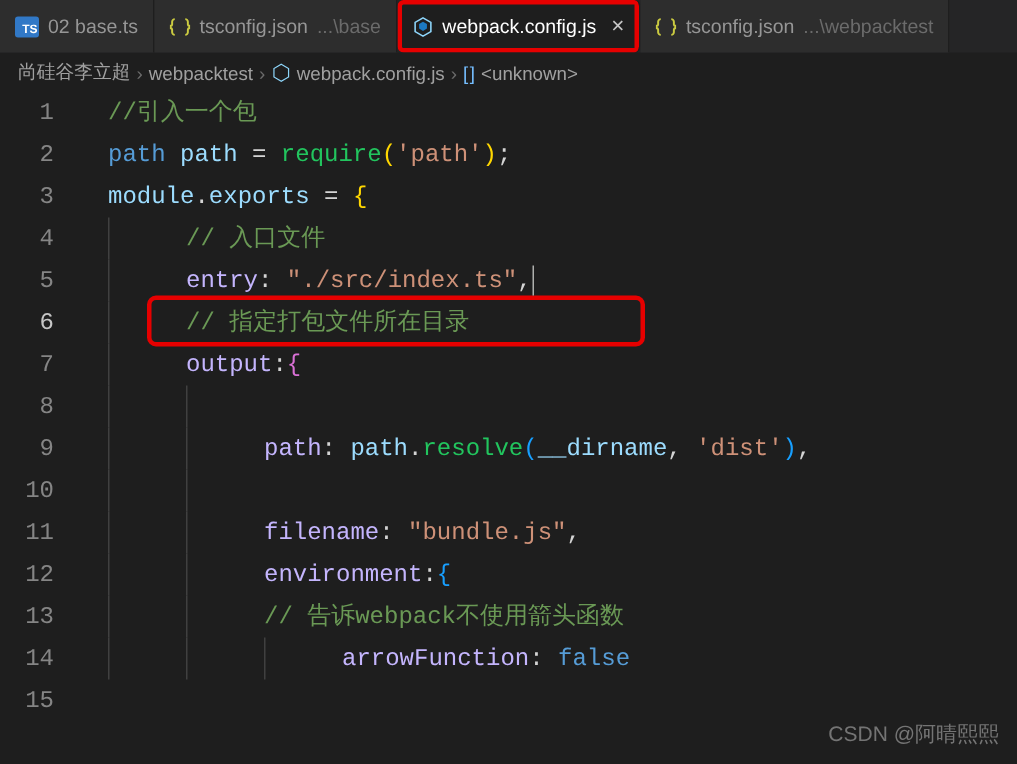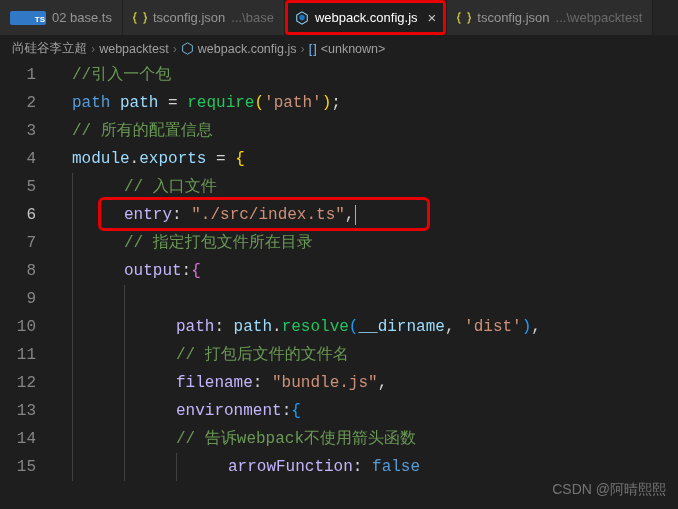--- a/index.html
+++ b/index.html
@@ -34,21 +34,21 @@
     }
     .tab.active {
       background: #1e1e1e;
       color: #ffffff;
     }
     .tab.highlighted {
       box-shadow: 0 0 0 3px #e60000 inset;
       border-radius: 4px;
     }
     .tab .ts-icon {
-      width: 36px; height: 14px;
+      width: 16px; height: 14px;
       background: #3178c6;
       color: #fff;
       font-size: 8px;
       font-weight: bold;
       display: inline-flex;
       align-items: flex-end;
       justify-content: flex-end;
       padding: 1px;
       border-radius: 2px;
     }
@@ -218,29 +218,28 @@
       <div class="ln">11</div>
       <div class="ln">12</div>
       <div class="ln">13</div>
       <div class="ln">14</div>
       <div class="ln">15</div>
     </div>
   <div class="code">
     <div class="highlight-box hl-line6"></div>
   <div class="line" style="padding-left: 16px; font-family: Liberation Mono, monospace;"><span class="k-comment">//引入一个包</span></div>
       <div class="line" style="padding-left: 16px;"><span class="k-keyword">path </span><span class="k-ident">path</span><span class="k-punc"> = </span><span class="k-func">require</span><span class="k-bracey">(</span><span class="k-string">'path'</span><span class="k-bracey">)</span><span class="k-punc">;</span></div>
-      <div class="line" style="padding-left: 16px;"><span class="k-comment">// 所有的配置信息</span></div>
       <div class="line" style="padding-left: 16px;"><span class="k-ident">module</span><span class="k-punc">.</span><span class="k-ident">exports</span><span class="k-punc"> = </span><span class="k-bracey">{</span></div>
       <div class="line" style="padding-left: 68px;"><span class="indent-guide" style="left: 16px;"></span><span class="k-comment">// 入口文件</span></div>
       <div class="line" style="padding-left: 68px;"><span class="indent-guide" style="left: 16px;"></span><span class="k-prop">entry</span><span class="k-punc">: </span><span class="k-string">"./src/index.ts"</span><span class="k-punc">,</span><span class="cursor-caret"></span></div>
       <div class="line" style="padding-left: 68px;"><span class="indent-guide" style="left: 16px;"></span><span class="k-comment">// 指定打包文件所在目录</span></div>
       <div class="line" style="padding-left: 68px;"><span class="indent-guide" style="left: 16px;"></span><span class="k-prop">output</span><span class="k-punc">:</span><span class="k-bracep">{</span></div>
       <div class="line" style="padding-left: 120px;"><span class="indent-guide" style="left: 16px;"></span><span class="indent-guide" style="left: 68px;"></span></div>
       <div class="line" style="padding-left: 120px;"><span class="indent-guide" style="left: 16px;"></span><span class="indent-guide" style="left: 68px;"></span><span class="k-prop">path</span><span class="k-punc">: </span><span class="k-ident">path</span><span class="k-punc">.</span><span class="k-func">resolve</span><span class="k-braceb">(</span><span class="k-ident">__dirname</span><span class="k-punc">, </span><span class="k-string">'dist'</span><span class="k-braceb">)</span><span class="k-punc">,</span></div>
-      <div class="line" style="padding-left: 120px;"><span class="indent-guide" style="left: 16px;"></span><span class="indent-guide" style="left: 68px;"></span><span class="k-comment">// 打包后文件的文件名</span></div>
+      <div class="line" style="padding-left: 120px;"><span class="indent-guide" style="left: 16px;"></span><span class="indent-guide" style="left: 68px;"></span></div>
       <div class="line" style="padding-left: 120px;"><span class="indent-guide" style="left: 16px;"></span><span class="indent-guide" style="left: 68px;"></span><span class="k-prop">filename</span><span class="k-punc">: </span><span class="k-string">"bundle.js"</span><span class="k-punc">,</span></div>
       <div class="line" style="padding-left: 120px;"><span class="indent-guide" style="left: 16px;"></span><span class="indent-guide" style="left: 68px;"></span><span class="k-prop">environment</span><span class="k-punc">:</span><span class="k-braceb">{</span></div>
       <div class="line" style="padding-left: 120px;"><span class="indent-guide" style="left: 16px;"></span><span class="indent-guide" style="left: 68px;"></span><span class="k-comment">// 告诉webpack不使用箭头函数</span></div>
       <div class="line" style="padding-left: 172px;"><span class="indent-guide" style="left: 16px;"></span><span class="indent-guide" style="left: 68px;"></span><span class="indent-guide" style="left: 120px;"></span><span class="k-prop">arrowFunction</span><span class="k-punc">: </span><span class="k-bool">false</span></div>
     </div>
 </div>
 
 <div class="watermark">CSDN @阿晴熙熙</div>
 
 </body></html>

